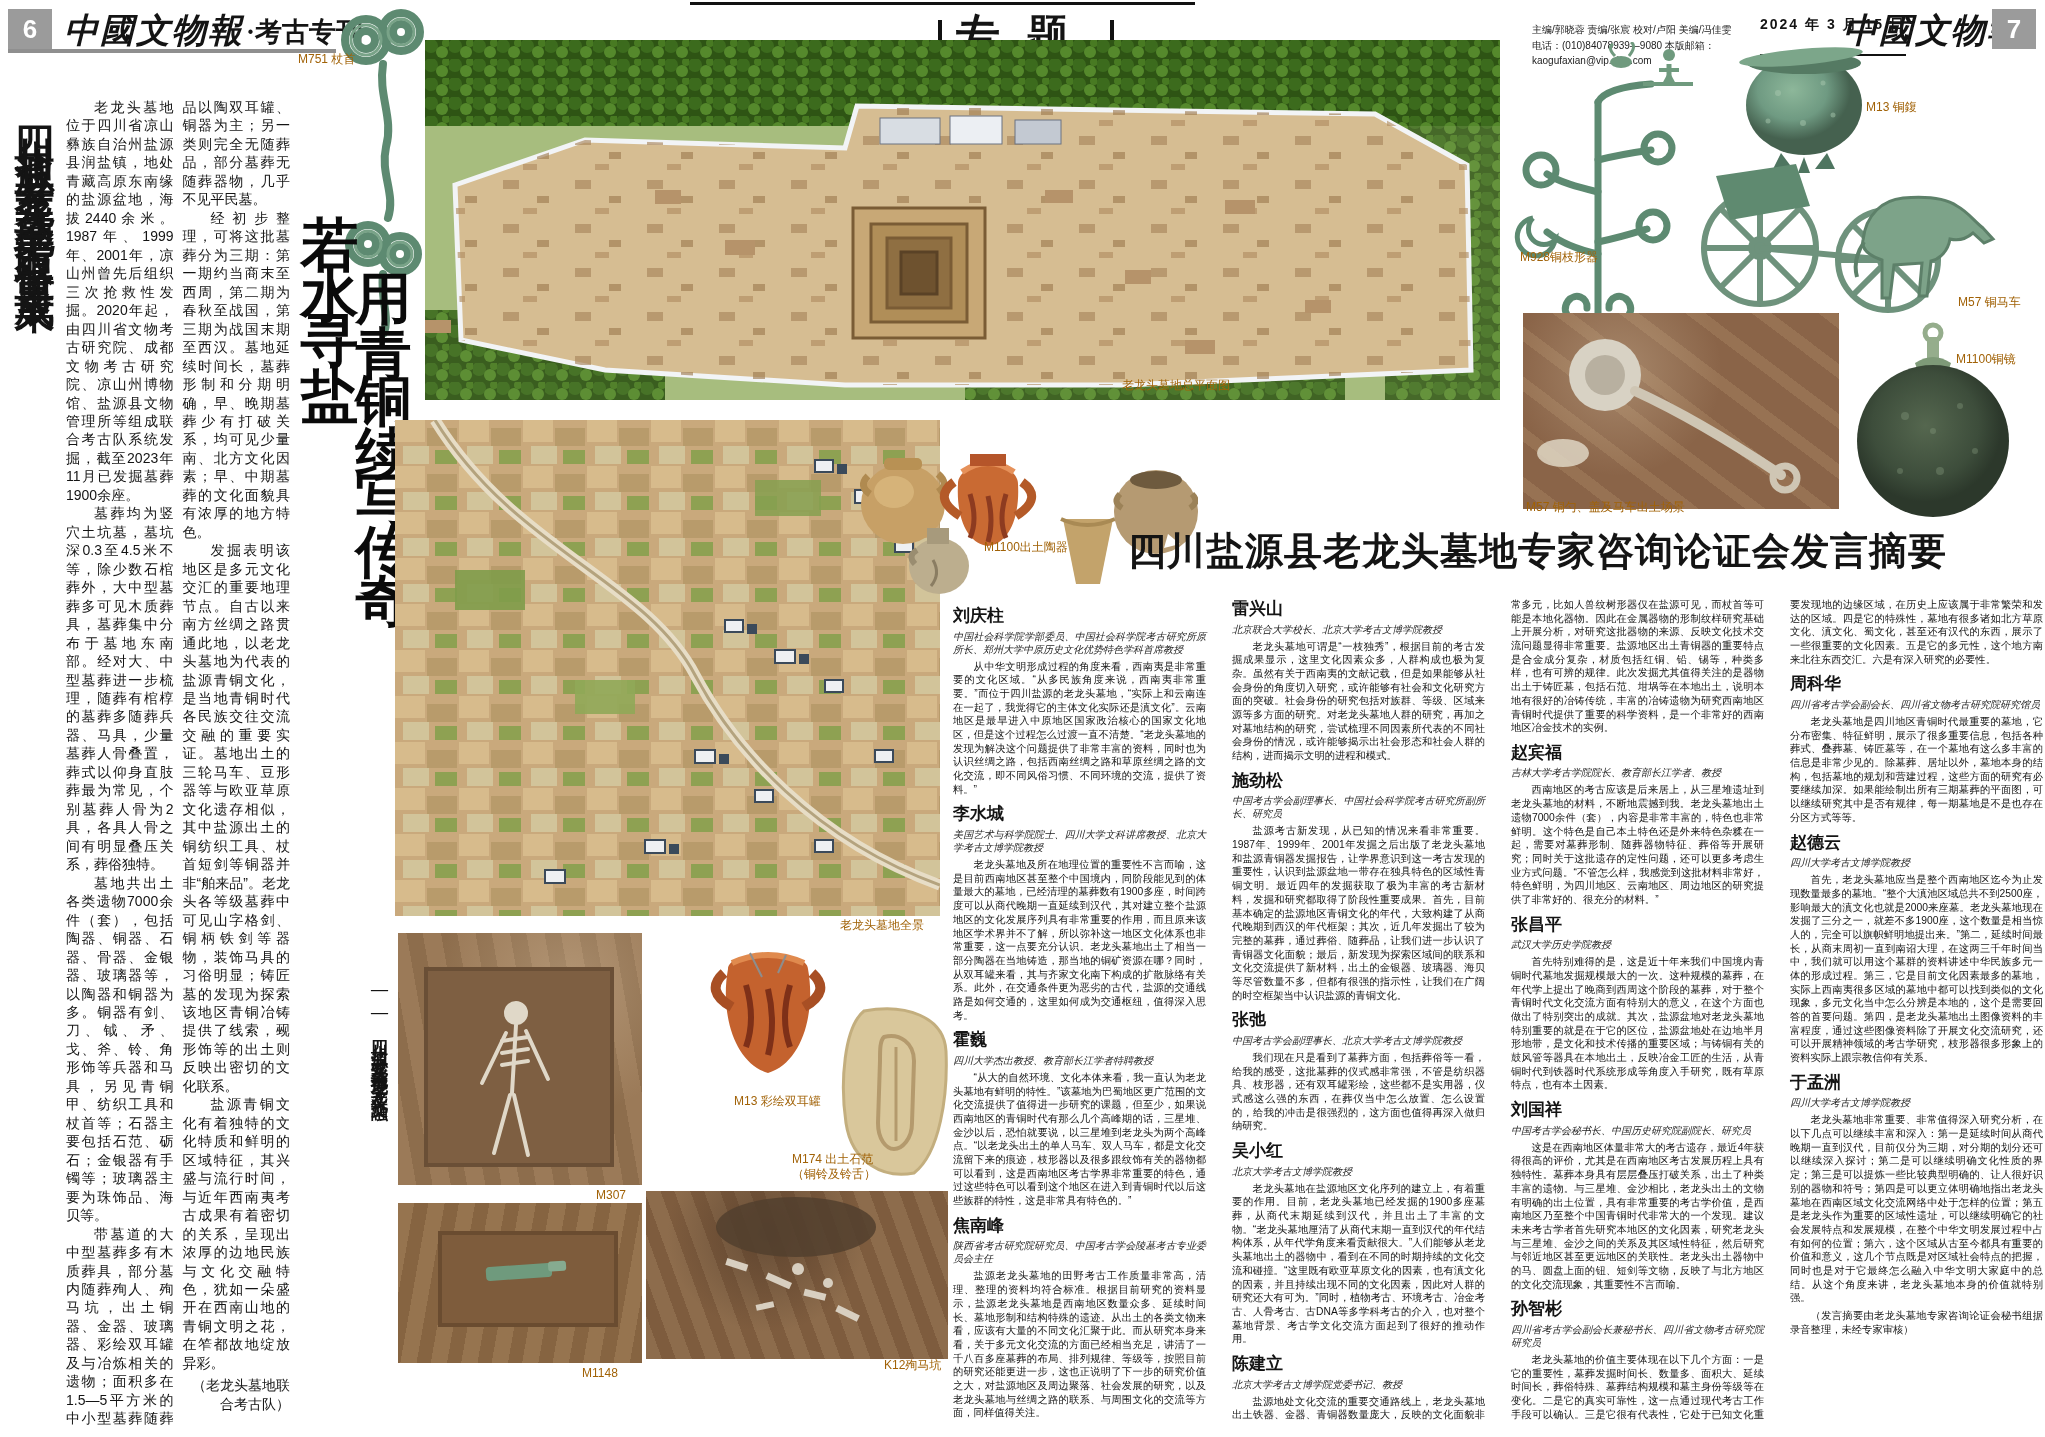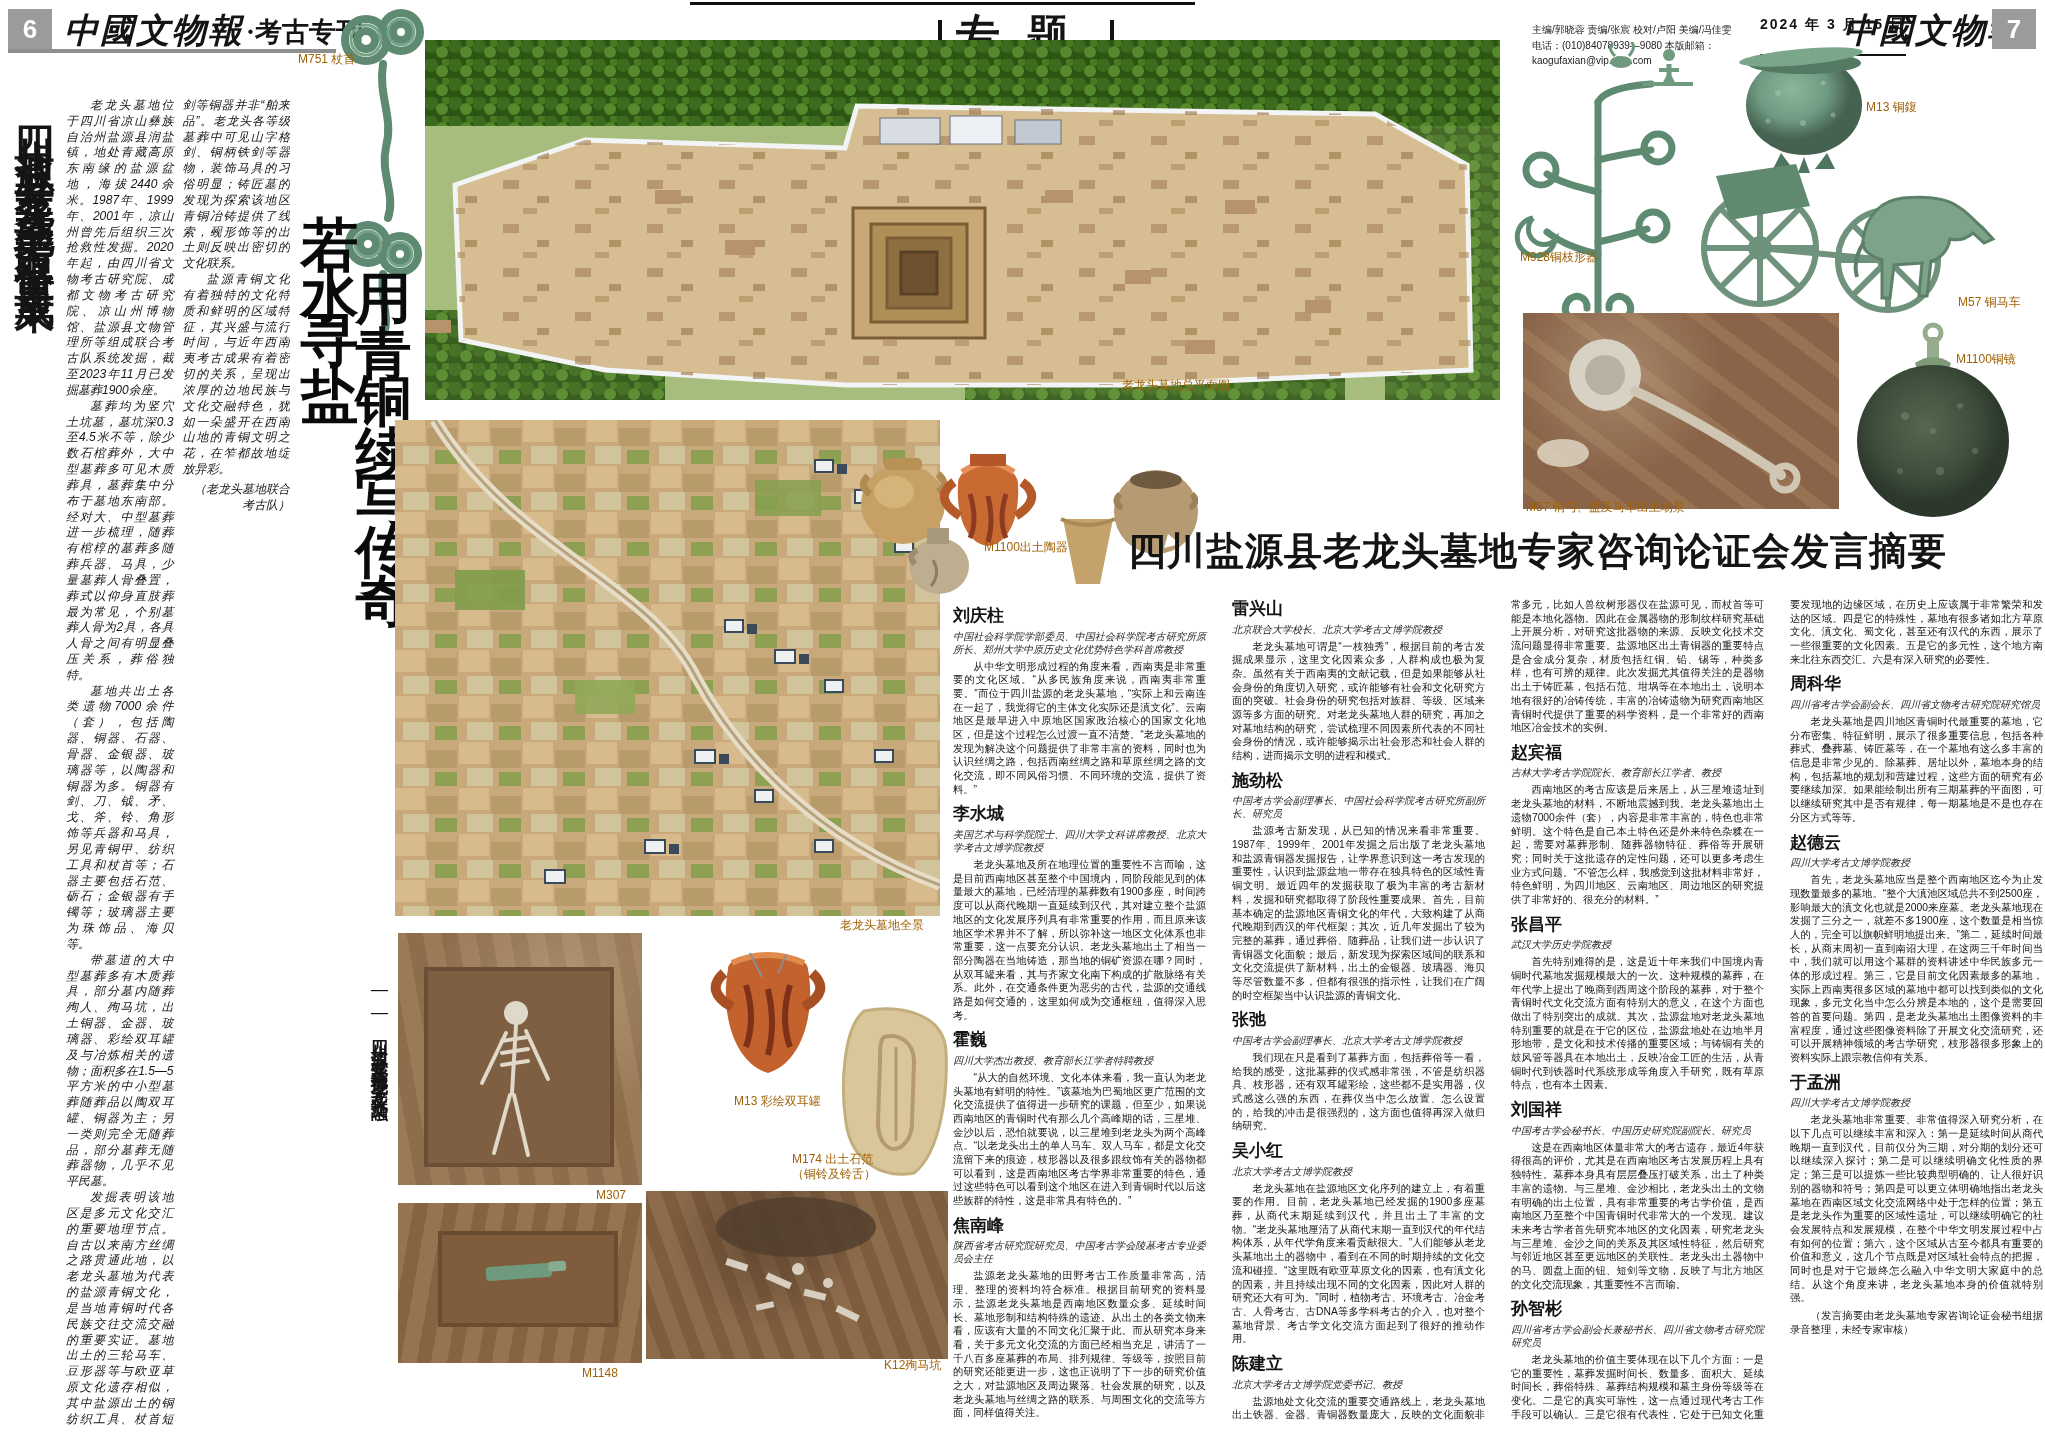--- a/index.html
+++ b/index.html
@@ -19,21 +19,21 @@
   .banner-bar{width:4px;height:34px;background:#111;}
   .banner-text{font-size:44px;font-weight:700;letter-spacing:26px;font-family:"Liberation Serif","DejaVu Serif",serif;}
   .hdr-small{font-size:10px;line-height:1.55;color:#222;}
   .hdr-date{font-size:14px;font-weight:bold;letter-spacing:2px;border-bottom:2px solid #111;padding-bottom:20px;}
 
   
   .vtitle{writing-mode:vertical-rl;text-orientation:upright;
           font-family:"Liberation Serif","DejaVu Serif",serif;font-weight:900;
           font-size:40px;letter-spacing:10px;line-height:1.1;}
   .left-body{column-count:2;column-gap:9px;column-fill:auto;height:1332px;overflow:hidden;
-             font-size:12px;line-height:1.32;text-align:justify;font-style:italic;}
+             font-size:14px;line-height:1.32;text-align:justify;}
   .left-body p{margin:0;text-indent:2em;}
   .left-credit{text-align:right;text-indent:0 !important;margin-top:4px !important;}
 
   
   .callig{writing-mode:vertical-rl;text-orientation:upright;
           font-family:"Liberation Serif","DejaVu Serif",serif;font-weight:900;color:#0a0a0a;}
   .callig1{font-size:58px;letter-spacing:50px;}
   .callig2{font-size:56px;letter-spacing:50px;}
   .callig-sub{writing-mode:vertical-rl;text-orientation:upright;font-size:17px;letter-spacing:4px;
               font-family:"Liberation Serif","DejaVu Serif",serif;font-weight:700;}
@@ -111,20 +111,21 @@
     </g>
   </svg>
   <span class="abs cap" style="left:298px;top:52px;">M751 杖首</span>
 
   <div class="abs vtitle" style="left:12px;top:95px;height:1330px;">四川盐源县老龙头墓地考古取得重要成果</div>
   <div class="abs left-body" style="left:66px;top:98px;width:224px;">
       <p>老龙头墓地位于四川省凉山彝族自治州盐源县润盐镇，地处青藏高原东南缘的盐源盆地，海拔2440余米。1987年、1999年、2001年，凉山州曾先后组织三次抢救性发掘。2020年起，由四川省文物考古研究院、成都文物考古研究院、凉山州博物馆、盐源县文物管理所等组成联合考古队系统发掘，截至2023年11月已发掘墓葬1900余座。</p>
       <p>墓葬均为竖穴土坑墓，墓坑深0.3至4.5米不等，除少数石棺葬外，大中型墓葬多可见木质葬具，墓葬集中分布于墓地东南部。经对大、中型墓葬进一步梳理，随葬有棺椁的墓葬多随葬兵器、马具，少量墓葬人骨叠置，葬式以仰身直肢葬最为常见，个别墓葬人骨为2具，各具人骨之间有明显叠压关系，葬俗独特。</p>
       <p>墓地共出土各类遗物7000余件（套），包括陶器、铜器、石器、骨器、金银器、玻璃器等，以陶器和铜器为多。铜器有剑、刀、钺、矛、戈、斧、铃、角形饰等兵器和马具，另见青铜甲、纺织工具和杖首等；石器主要包括石范、砺石；金银器有手镯等；玻璃器主要为珠饰品、海贝等。</p>
       <p>带墓道的大中型墓葬多有木质葬具，部分墓内随葬殉人、殉马坑，出土铜器、金器、玻璃器、彩绘双耳罐及与冶炼相关的遗物；面积多在1.5—5平方米的中小型墓葬随葬品以陶双耳罐、铜器为主；另一类则完全无随葬品，部分墓葬无随葬器物，几乎不见平民墓。</p>
+      <p>经初步整理，可将这批墓葬分为三期：第一期约当商末至西周，第二期为春秋至战国，第三期为战国末期至西汉。墓地延续时间长，墓葬形制和分期明确，早、晚期墓葬少有打破关系，均可见少量南、北方文化因素；早、中期墓葬的文化面貌具有浓厚的地方特色。</p>
       <p>发掘表明该地区是多元文化交汇的重要地理节点。自古以来南方丝绸之路贯通此地，以老龙头墓地为代表的盐源青铜文化，是当地青铜时代各民族交往交流交融的重要实证。墓地出土的三轮马车、豆形器等与欧亚草原文化遗存相似，其中盐源出土的铜纺织工具、杖首短剑等铜器并非“舶来品”。老龙头各等级墓葬中可见山字格剑、铜柄铁剑等器物，装饰马具的习俗明显；铸匠墓的发现为探索该地区青铜冶铸提供了线索，觋形饰等的出土则反映出密切的文化联系。</p>
       <p>盐源青铜文化有着独特的文化特质和鲜明的区域特征，其兴盛与流行时间，与近年西南夷考古成果有着密切的关系，呈现出浓厚的边地民族与文化交融特色，犹如一朵盛开在西南山地的青铜文明之花，在笮都故地绽放异彩。</p>
       <p class="left-credit">（老龙头墓地联合考古队）</p>
     </div>
 
   <div class="abs callig callig1" style="left:290px;top:168px;">若水寻盐</div>
   <div class="abs callig callig2" style="left:346px;top:230px;">用青铜续写传奇</div>
   <div class="abs callig-sub" style="left:368px;top:980px;height:440px;">——四川盐源老龙头墓地再现多元文化交融</div>
 
   <svg class="abs photo" style="left:425px;top:40px;" width="1075" height="360" viewBox="0 0 1075 360">

